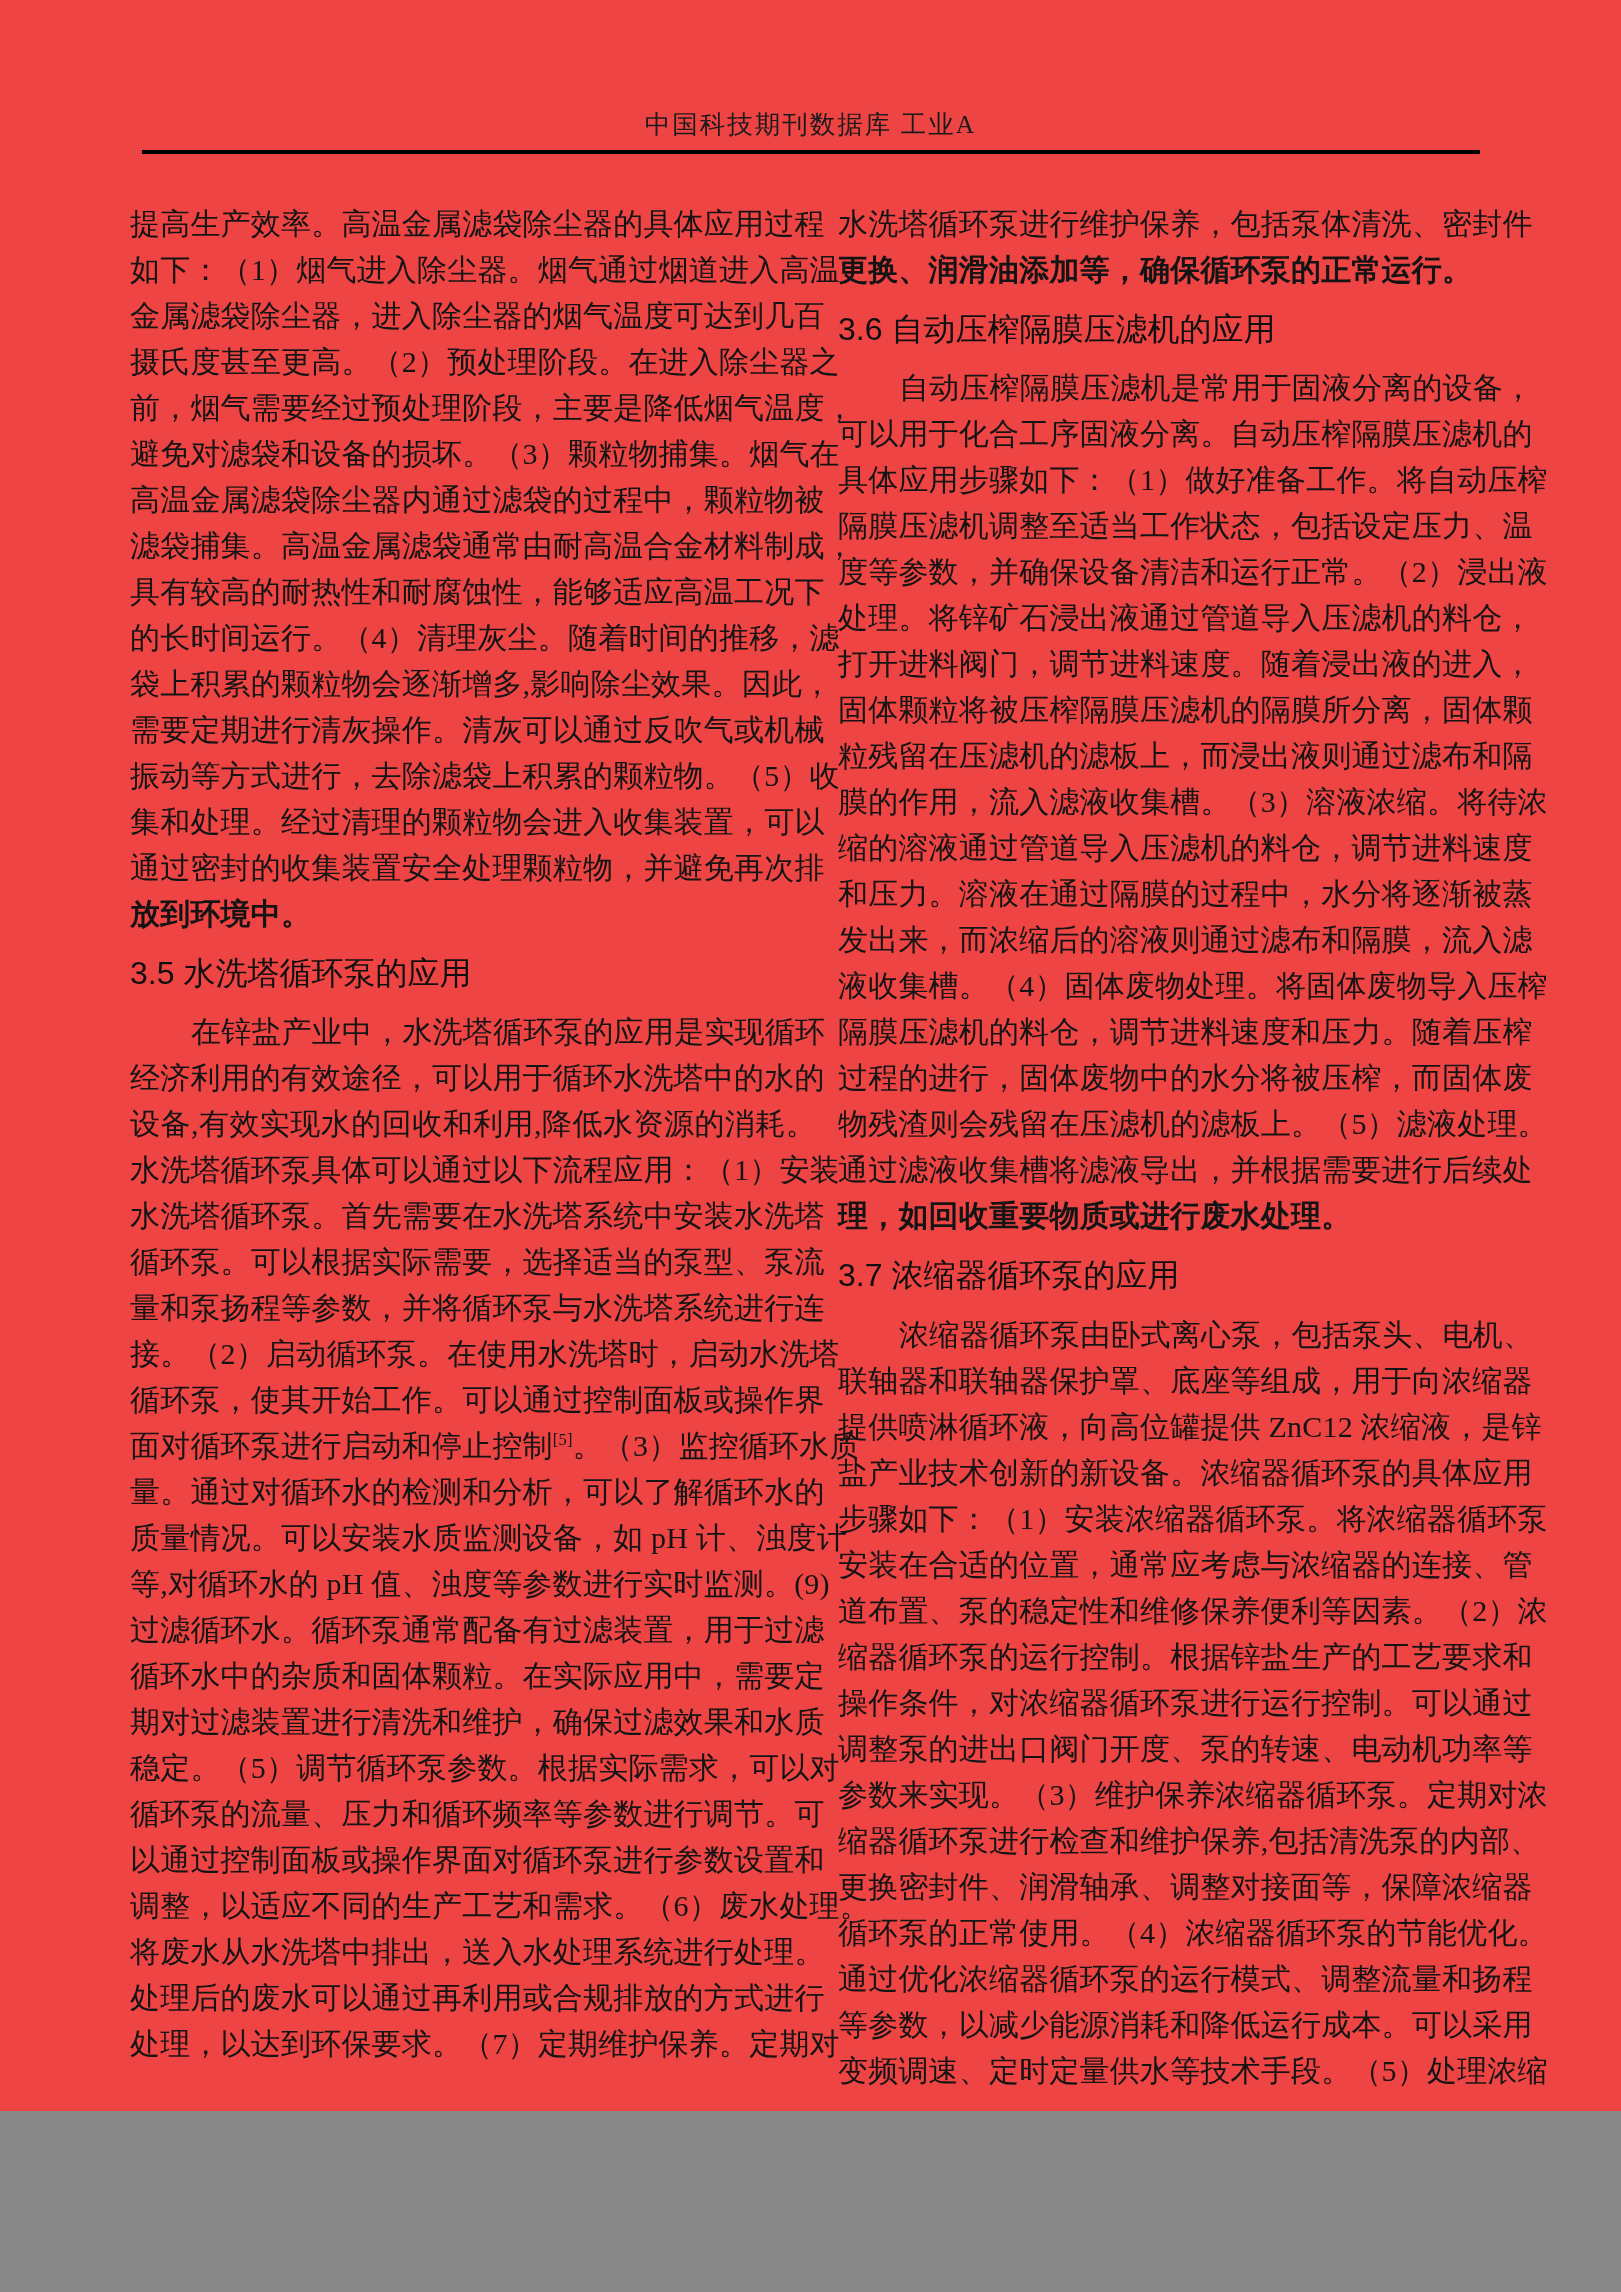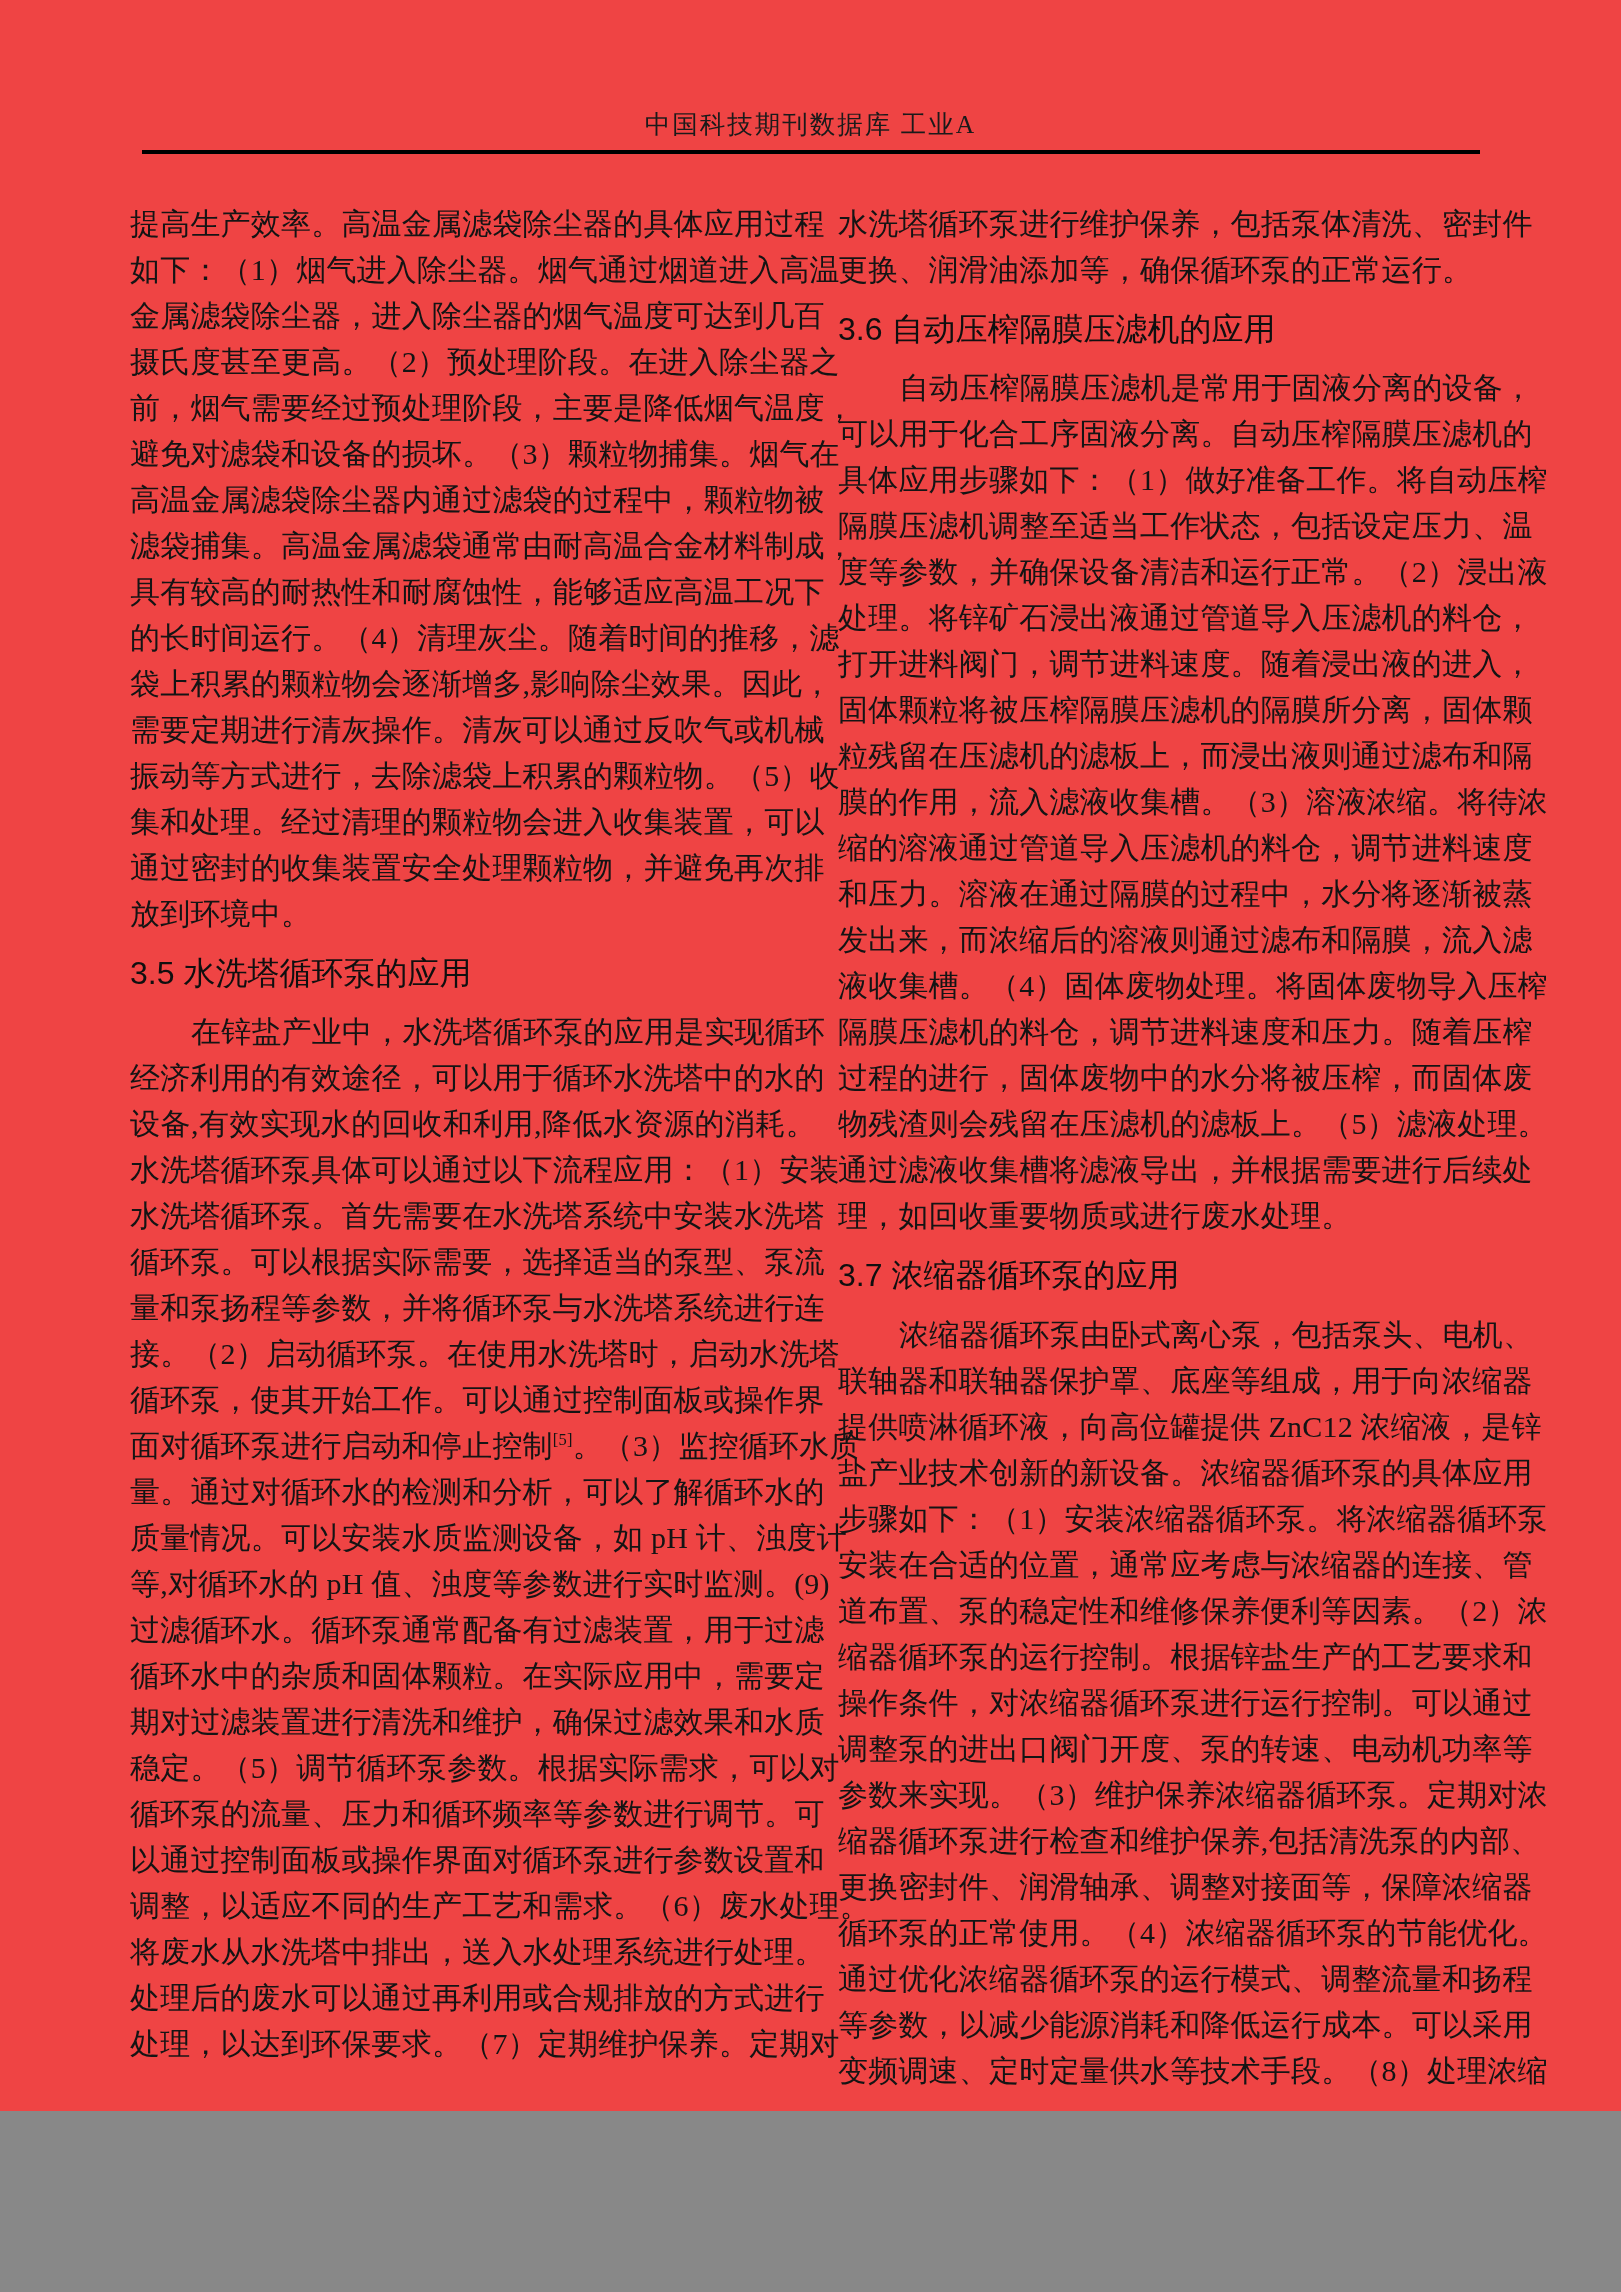--- a/index.html
+++ b/index.html
@@ -39,21 +39,21 @@
     line-height: 46px;
   }
   .col-left  { left: 130px; width: 686px; }
   .col-right { left: 838px; width: 688px; }
   .line {
     text-align: justify;
     text-align-last: justify;
     white-space: nowrap;
     letter-spacing: 0.2px;
   }
-  .line.flush { text-align-last: left; }
+  .line.flush { text-align-last: left; font-weight: bold; }
   .line.indent { padding-left: 61px; }
   .line sup {
     font-size: 0.55em;
     vertical-align: super;
     line-height: 0;
   }
   .heading {
     font-family: "Liberation Sans", "DejaVu Sans", sans-serif;
     font-weight: 400;
     font-size: 32px;
@@ -156,18 +156,18 @@
       <div class="line">道布置、泵的稳定性和维修保养便利等因素。（2）浓</div>
       <div class="line">缩器循环泵的运行控制。根据锌盐生产的工艺要求和</div>
       <div class="line">操作条件，对浓缩器循环泵进行运行控制。可以通过</div>
       <div class="line">调整泵的进出口阀门开度、泵的转速、电动机功率等</div>
       <div class="line">参数来实现。（3）维护保养浓缩器循环泵。定期对浓</div>
       <div class="line">缩器循环泵进行检查和维护保养,包括清洗泵的内部、</div>
       <div class="line">更换密封件、润滑轴承、调整对接面等，保障浓缩器</div>
       <div class="line">循环泵的正常使用。（4）浓缩器循环泵的节能优化。</div>
       <div class="line">通过优化浓缩器循环泵的运行模式、调整流量和扬程</div>
       <div class="line">等参数，以减少能源消耗和降低运行成本。可以采用</div>
-      <div class="line">变频调速、定时定量供水等技术手段。（8）处理浓缩</div>
+      <div class="line">变频调速、定时定量供水等技术手段。（5）处理浓缩</div>
     </div>
 
   <div class="page-number">- 164 -</div>
 </div>
 
 
 </body></html>

